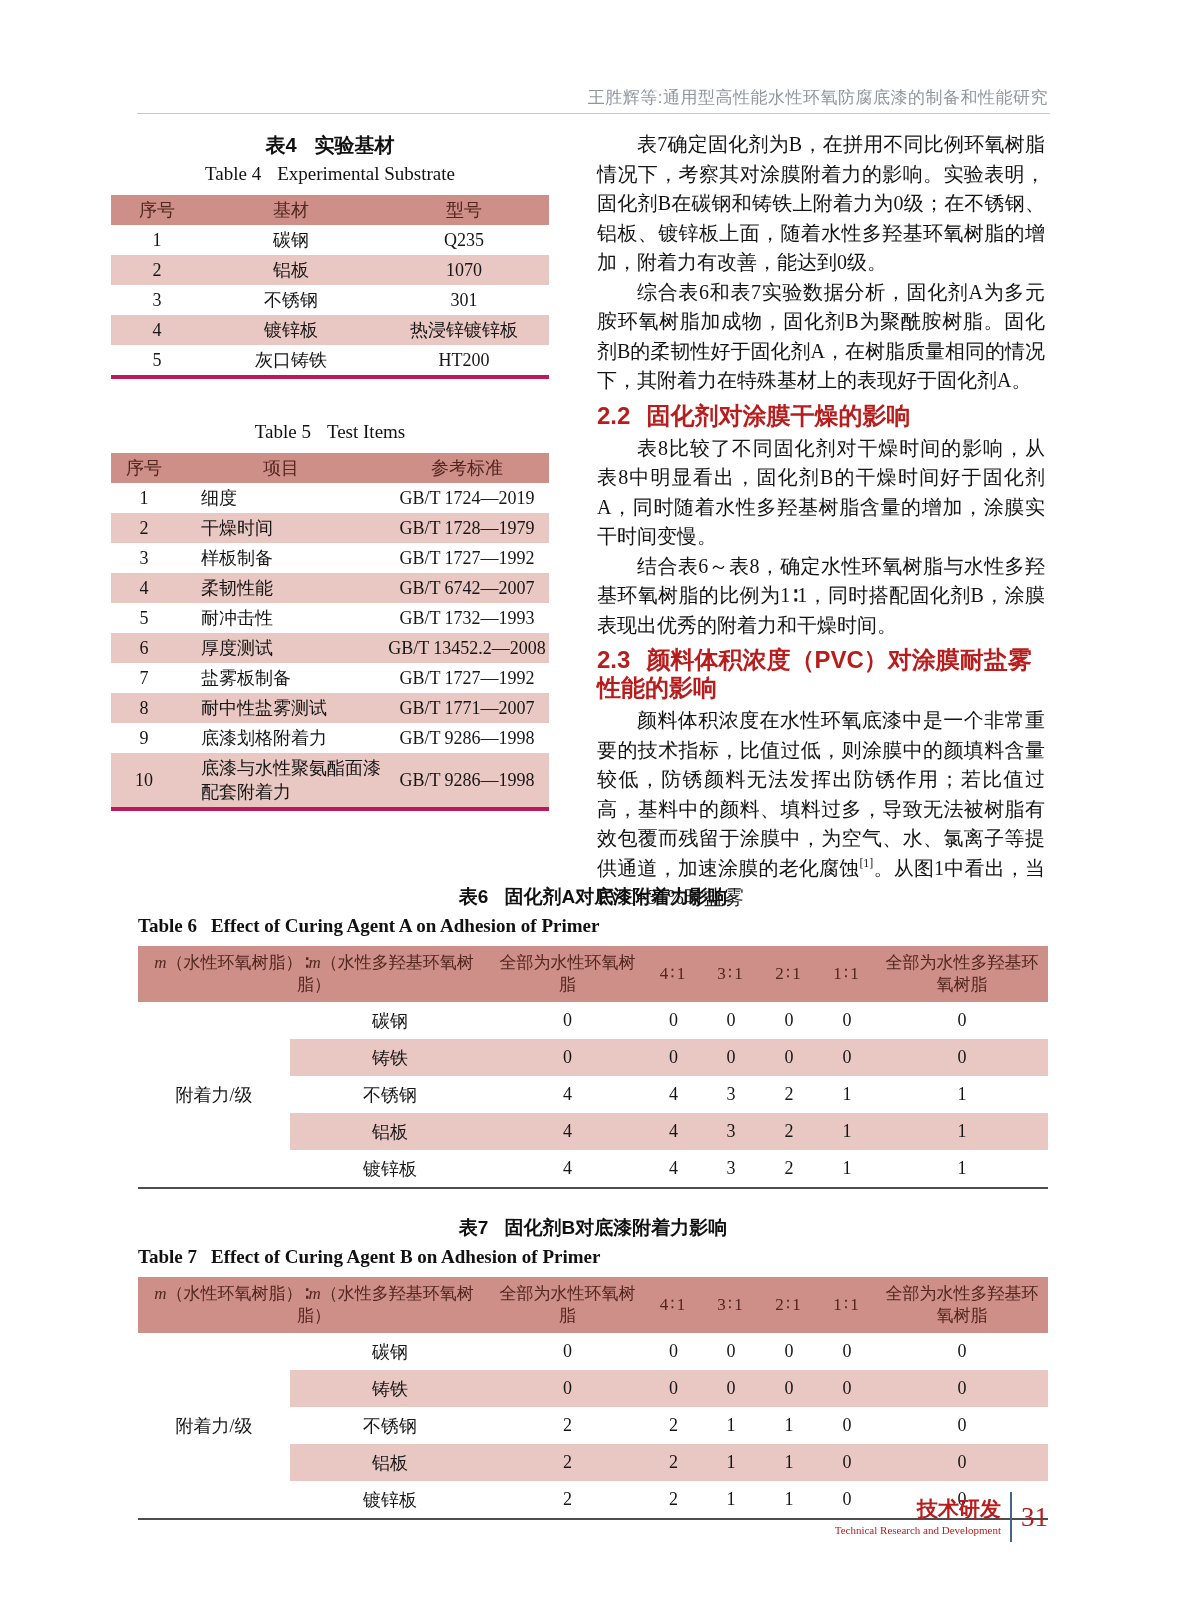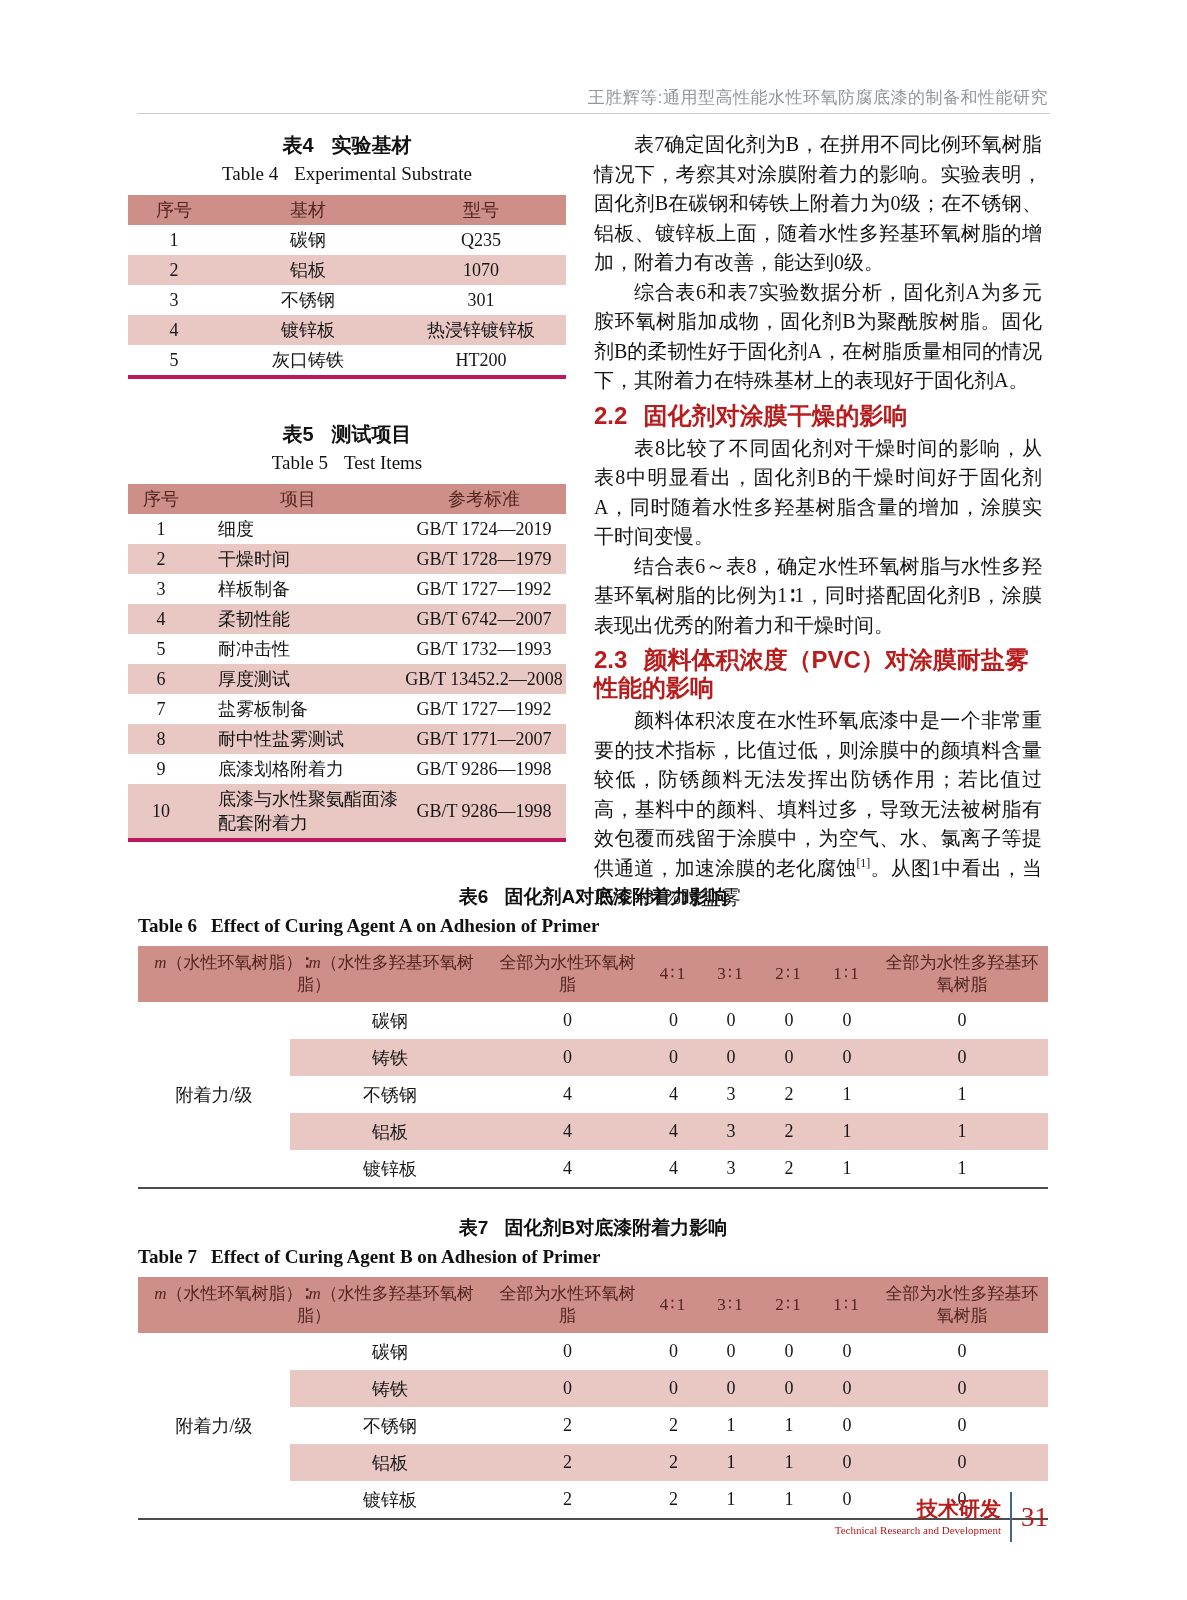--- a/index.html
+++ b/index.html
@@ -15,22 +15,22 @@
     font-family:"Liberation Sans","DejaVu Sans",sans-serif;
     font-size:17px;color:#8f979d;letter-spacing:.5px;
   }
   .head-rule{
     position:absolute;top:113px;left:137px;width:913px;height:1px;
     background:#c9c9c9;
   }
 
   
   .columns{
-    position:absolute;top:130px;left:128px;width:922px;
-    display:flex;gap:28px;
+    position:absolute;top:130px;left:111px;width:922px;
+    display:flex;gap:48px;
   }
   .col-left{width:438px;flex:0 0 438px;}
   .col-right{width:448px;flex:0 0 448px;}
 
   
   .tbl-title-zh{
     text-align:center;font-family:"Liberation Sans","DejaVu Sans",sans-serif;
     font-weight:bold;font-size:20px;color:#111;margin:2px 0 4px;
   }
   .tbl-title-zh .tno{margin-right:18px;}
@@ -160,23 +160,20 @@
           <tr>
             <td>5</td>
             <td>灰口铸铁</td>
             <td>HT200</td>
           </tr>
         </tbody>
           </table>
       </div>
 
       <div class="t5-block">
-        <div class="tbl-title-zh">
-          <span class="tno">表5</span><span>测试项目</span>
-        </div>
         <div class="tbl-title-en">
           <span class="tno">Table 5</span><span>Test Items</span>
         </div>
         <table class="dtable t5">
           <colgroup>
               <col style="width:66px">
               <col style="width:208px">
               <col style="width:164px">
             </colgroup>
           <tbody>

